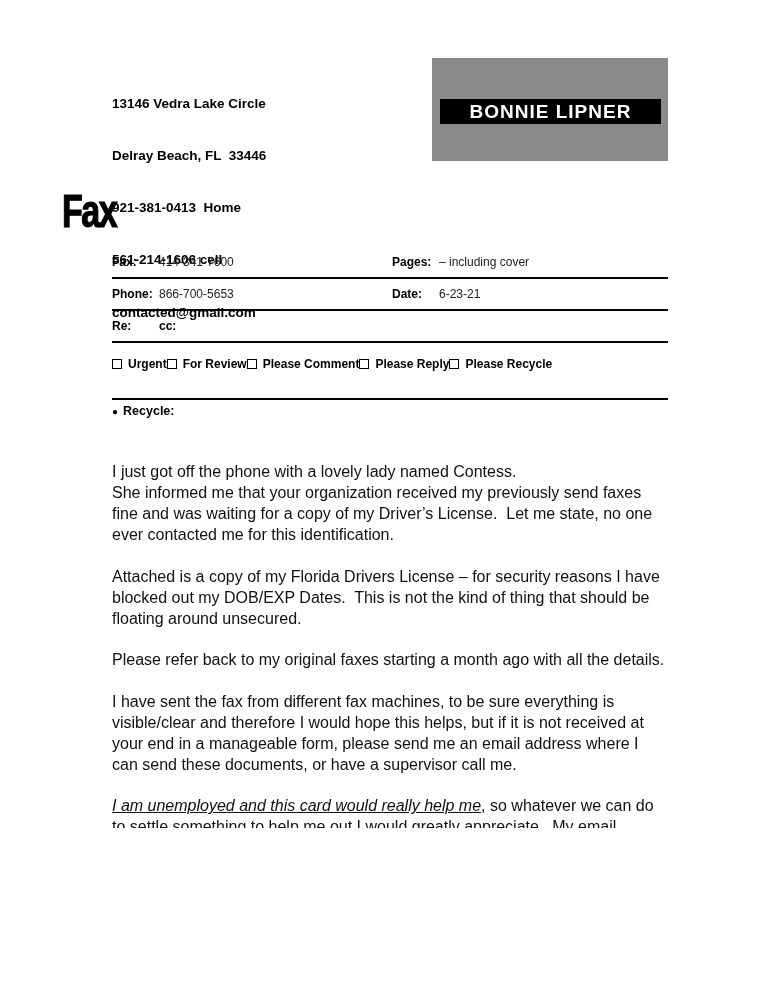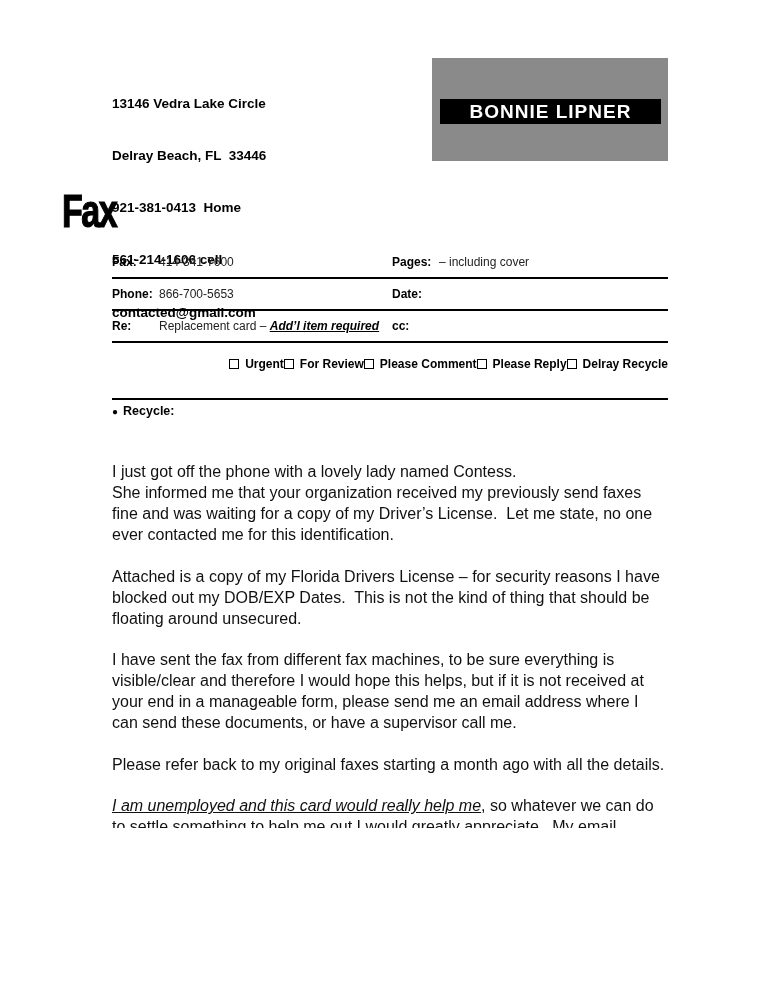--- a/index.html
+++ b/index.html
@@ -23,21 +23,21 @@
 
   
   .fax-form { position:absolute; left:112px; top:247px; width:556px; }
   .form-row { display:flex; align-items:center; height:30px; border-bottom:2px solid #000; }
   .f-label1 { width:47px;  font-weight:bold; font-size:12px; flex:none; }
   .f-value1 { width:233px; font-size:12px; flex:none; white-space:pre; color:#222; }
   .f-label2 { width:47px;  font-weight:bold; font-size:12px; flex:none; }
   .f-value2 { flex:1; font-size:12px; white-space:pre; color:#222; }
   .re-em    { font-weight:bold; font-style:italic; text-decoration:underline; color:#000; }
 
-  .checkbox-row { display:flex; justify-content:flex-end; margin-top:13px; height:16px; }
+  .checkbox-row { display:flex; justify-content:flex-start; margin-top:13px; height:16px; }
   .checkbox-item { display:flex; align-items:center; }
   .cbox { width:8px; height:8px; border:1.5px solid #000; margin-right:6px; flex:none; background:#fff; }
   .cbox-label { font-weight:bold; font-size:12px; }
 
   .comments-divider { border-top:2px solid #000; margin-top:26px; height:0; }
   .comments-head { margin-top:4px; font-weight:bold; font-size:12.5px; display:flex; align-items:center; }
   .comments-head .bullet { font-size:10px; margin-right:5px; }
 
   
   .comments-body { position:absolute; left:112px; top:461px; width:553px;
@@ -74,25 +74,25 @@
       <span class="f-label1">Fax:</span>
       <span class="f-value1">414-341-7600</span>
       <span class="f-label2">Pages:</span>
       <span class="f-value2">– including cover</span>
     </div>
 
     <div class="form-row">
       <span class="f-label1">Phone:</span>
       <span class="f-value1">866-700-5653</span>
       <span class="f-label2">Date:</span>
+      <span class="f-value2">6-23-21</span>
     </div>
 
     <div class="form-row">
       <span class="f-label1">Re:</span>
-      <span class="f-value1"><span>Replacement card – </span><span class="re-em">Add’l item required</span></span>
       <span class="f-label2">cc:</span>
       <span class="f-value2"></span>
     </div>
 
     <div class="checkbox-row">
       <div class="checkbox-item">
         <span class="cbox"></span>
         <span class="cbox-label">Urgent</span>
       </div>
       <div class="checkbox-item">
@@ -102,34 +102,34 @@
       <div class="checkbox-item">
         <span class="cbox"></span>
         <span class="cbox-label">Please Comment</span>
       </div>
       <div class="checkbox-item">
         <span class="cbox"></span>
         <span class="cbox-label">Please Reply</span>
       </div>
       <div class="checkbox-item">
         <span class="cbox"></span>
-        <span class="cbox-label">Delray Recycle</span>
+        <span class="cbox-label">Please Recycle</span>
       </div>
     </div>
 
     <div class="comments-divider"></div>
 
     <div class="comments-head">
       <span class="bullet">●</span>
       <span>Recycle:</span>
     </div>
   </div>
 
   <div class="comments-body">
     <p>I just got off the phone with a lovely lady named Contess.
 She informed me that your organization received my previously send faxes fine and was waiting for a copy of my Driver’s License.  Let me state, no one ever contacted me for this identification.</p>
     <p>Attached is a copy of my Florida Drivers License – for security reasons I have blocked out my DOB/EXP Dates.  This is not the kind of thing that should be floating around unsecured.</p>
+    <p>Please refer back to my original faxes starting a month ago with all the details.</p>
     <p>I have sent the fax from different fax machines, to be sure everything is visible/clear and therefore I would hope this helps, but if it is not received at your end in a manageable form, please send me an email address where I can send these documents, or have a supervisor call me.</p>
-    <p>Please refer back to my original faxes starting a month ago with all the details.</p>
     <p><span class="final-em">I am unemployed and this card would really help me</span><span>, so whatever we can do to settle something to help me out I would greatly appreciate.  My email address is in the header, and if a supervisor could help out that might work.</span></p>
   </div>
 
 </div>
 
 </body></html>

